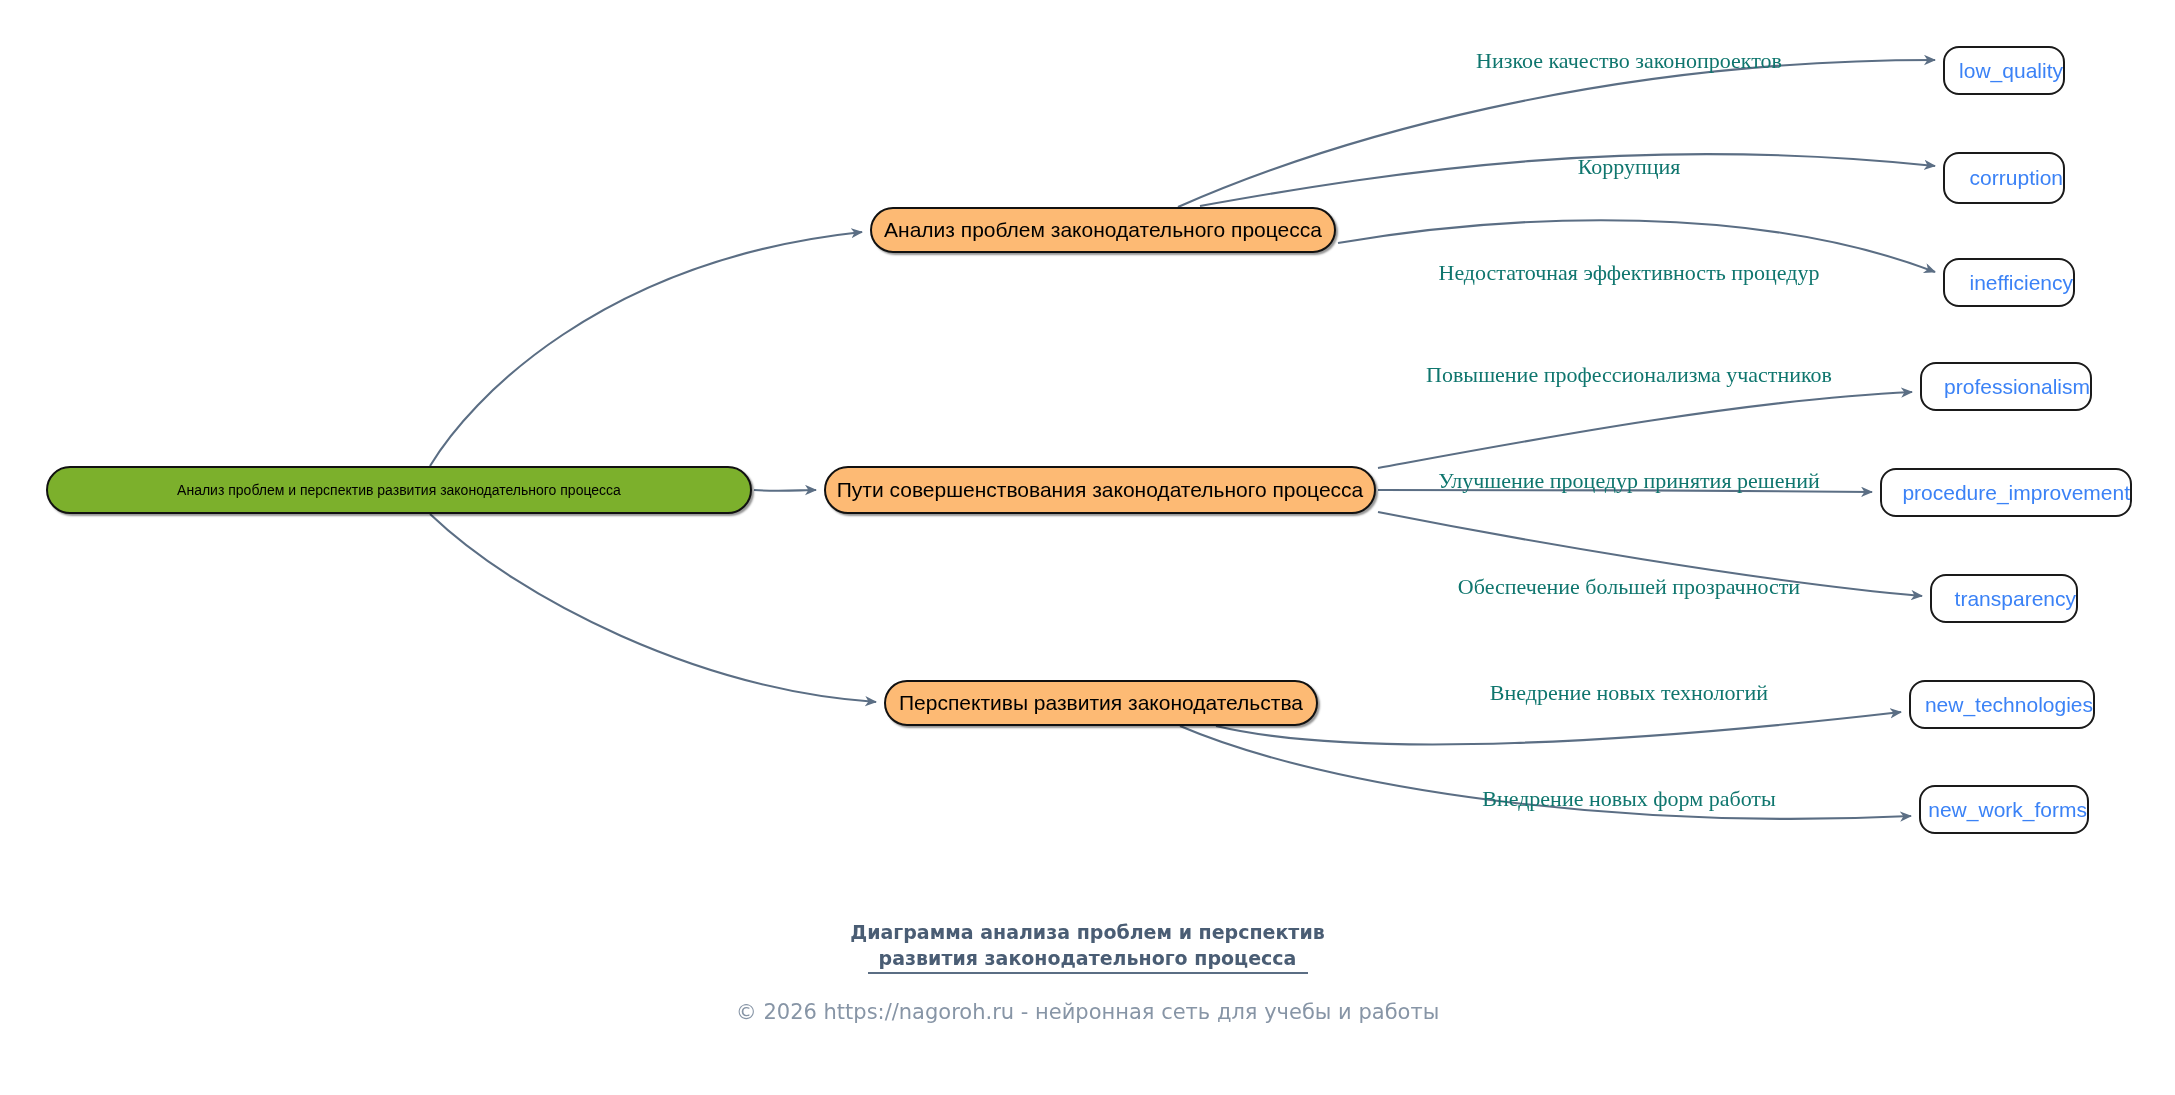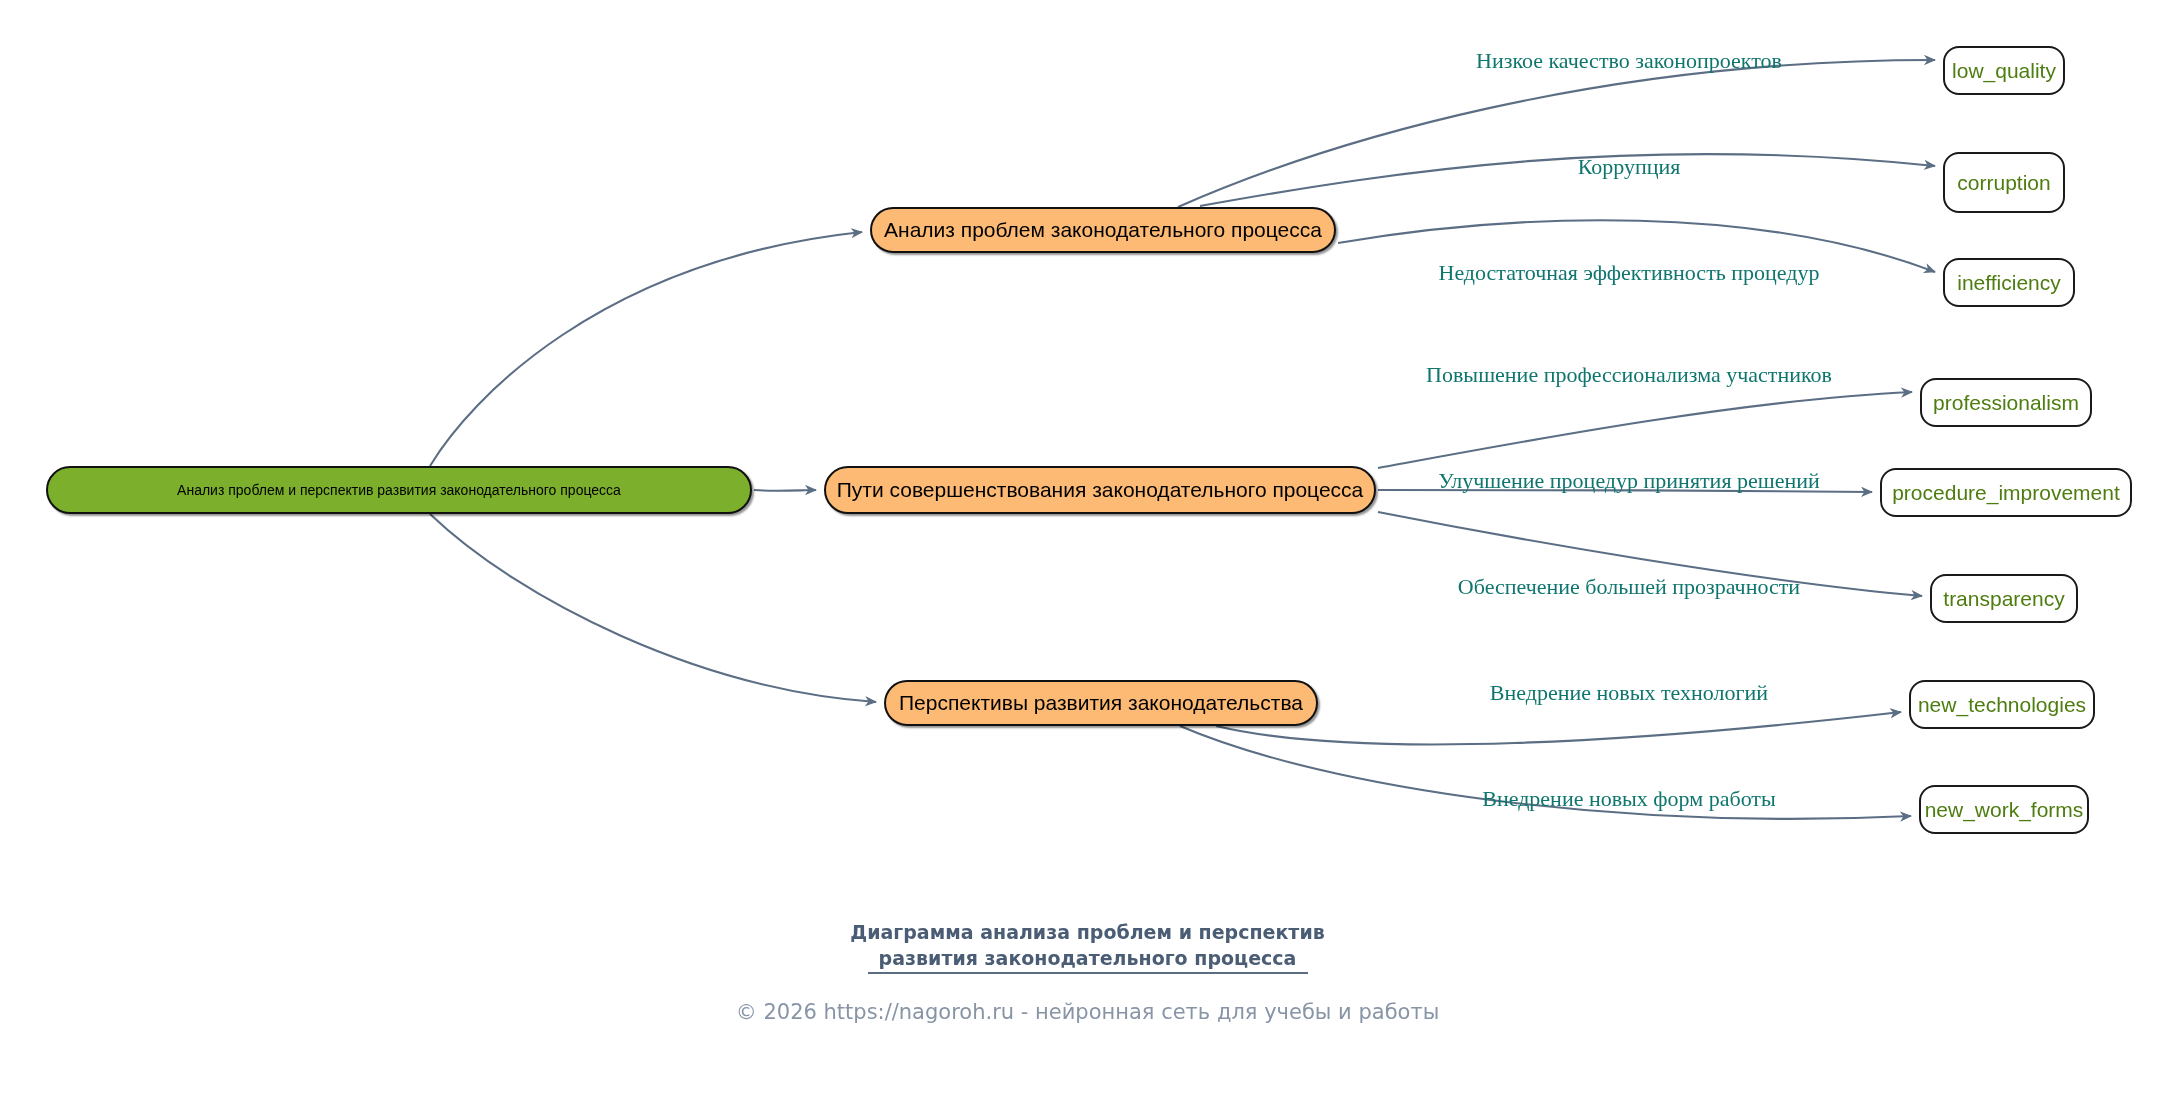--- a/index.html
+++ b/index.html
@@ -52,21 +52,22 @@
     border: 2px solid #111111;
     border-radius: 24px;
     font-size: 21px;
     box-shadow: 2px 2px 2px rgba(0,0,0,0.42);
   }
   .node-leaf {
     background: #ffffff;
     border: 2px solid #1a1a1a;
     border-radius: 16px;
     font-size: 21px;
-    color: #4d7c0f;
+    color: #3b82f6;
+    justify-content: flex-end;
   }
   
   .edge-label {
     position: absolute;
     font-family: "Liberation Serif", serif;
     font-size: 22px;
     color: #0f766e;
     white-space: nowrap;
     transform: translateX(-50%);
     background: transparent;
@@ -147,28 +148,28 @@
     <span>Пути совершенствования законодательного процесса</span>
   </div>
 
   <div class="node node-branch" style="left:884px; top:680px; width:434px; height:46px;">
     <span>Перспективы развития законодательства</span>
   </div>
 
   <div class="node node-leaf" style="left:1943px; top:46px; width:122px; height:49px;">
     <span>low_quality</span>
   </div>
-  <div class="node node-leaf" style="left:1943px; top:152px; width:122px; height:61px;">
+  <div class="node node-leaf" style="left:1943px; top:152px; width:122px; height:52px;">
     <span>corruption</span>
   </div>
   <div class="node node-leaf" style="left:1943px; top:258px; width:132px; height:49px;">
     <span>inefficiency</span>
   </div>
 
-  <div class="node node-leaf" style="left:1920px; top:362px; width:172px; height:49px;margin-top:16px;">
+  <div class="node node-leaf" style="left:1920px; top:362px; width:172px; height:49px;">
     <span>professionalism</span>
   </div>
   <div class="node node-leaf" style="left:1880px; top:468px; width:252px; height:49px;">
     <span>procedure_improvement</span>
   </div>
   <div class="node node-leaf" style="left:1930px; top:574px; width:148px; height:49px;">
     <span>transparency</span>
   </div>
 
   <div class="node node-leaf" style="left:1909px; top:680px; width:186px; height:49px;">

